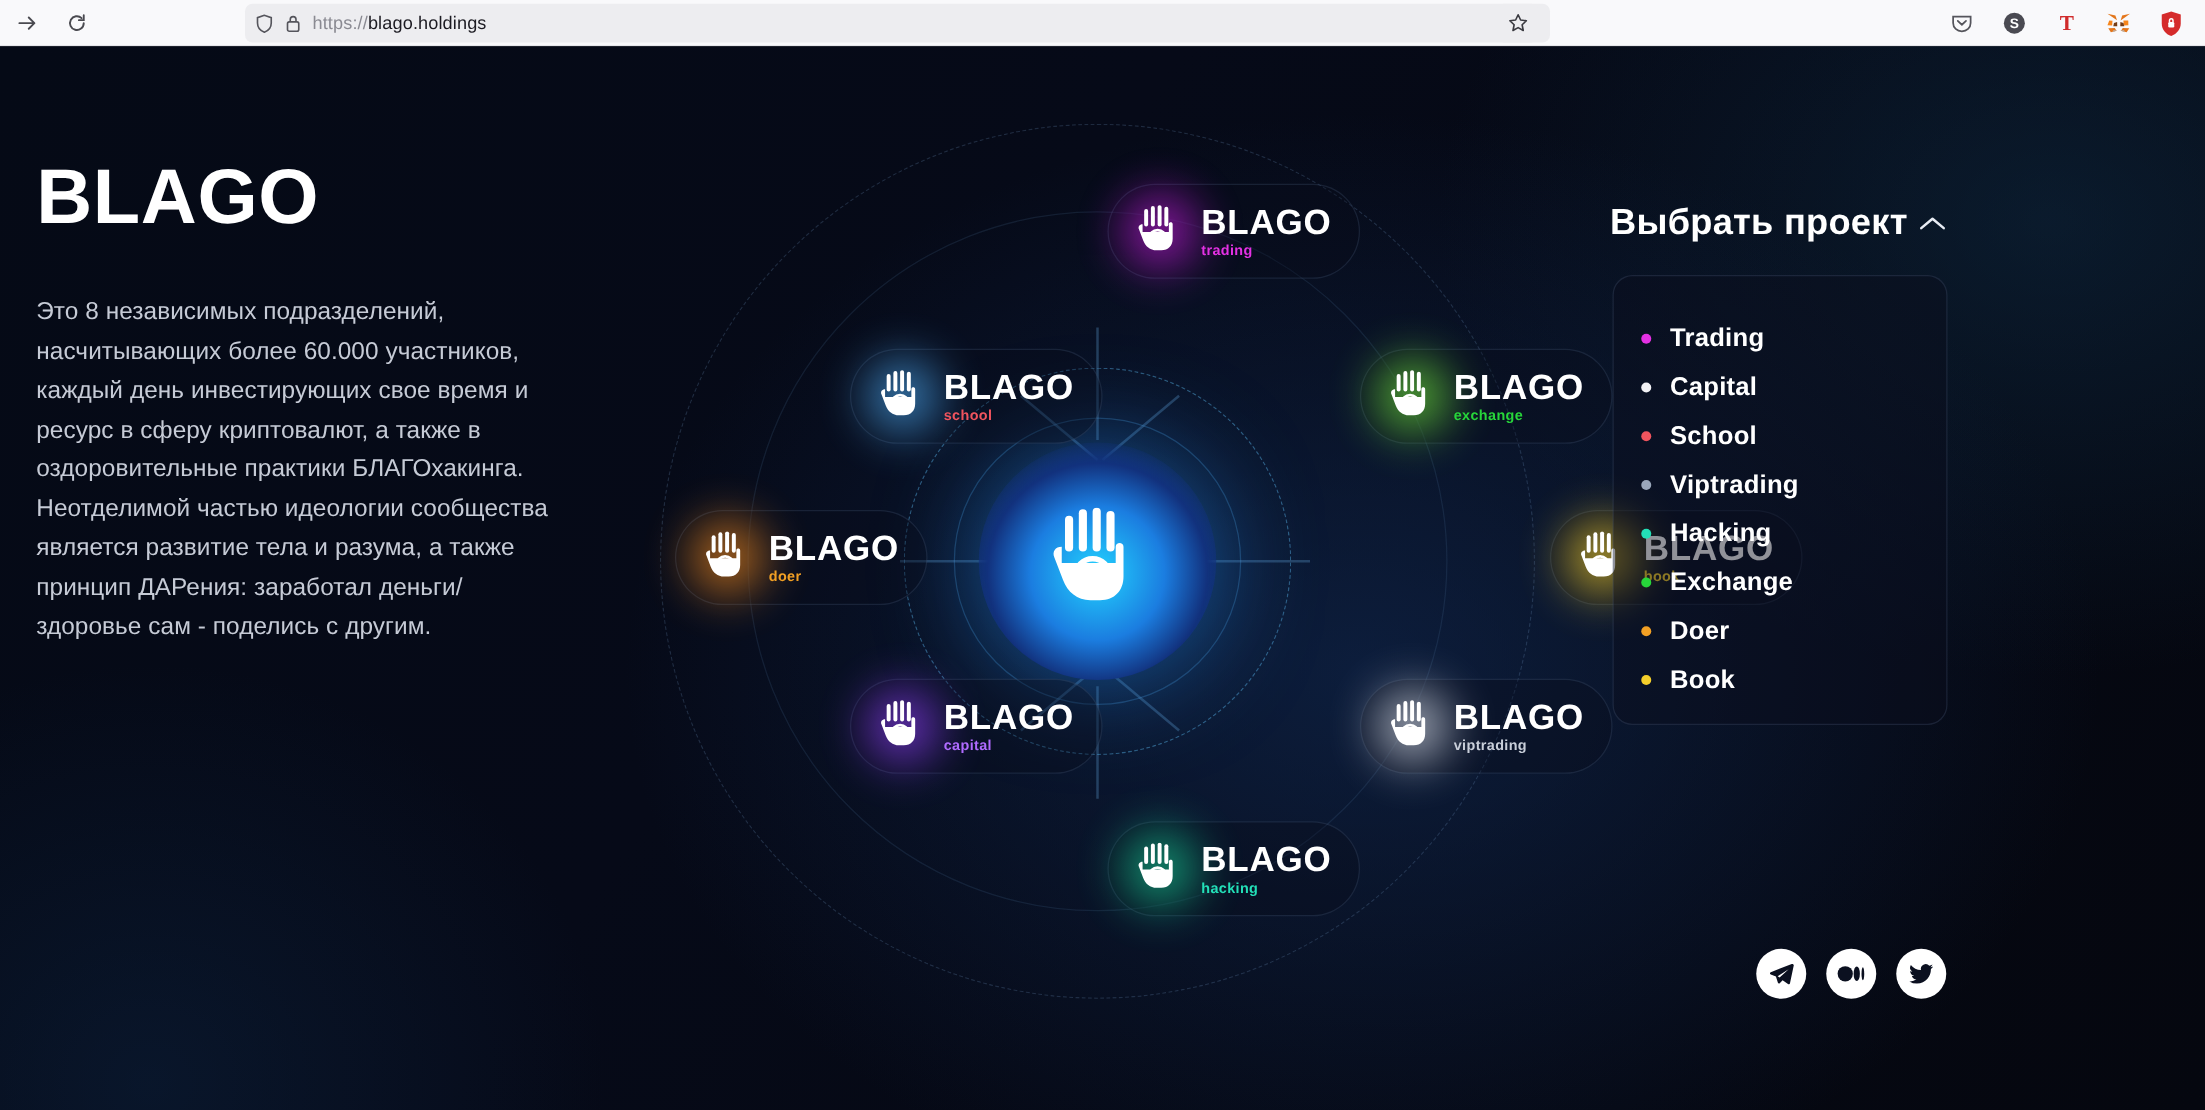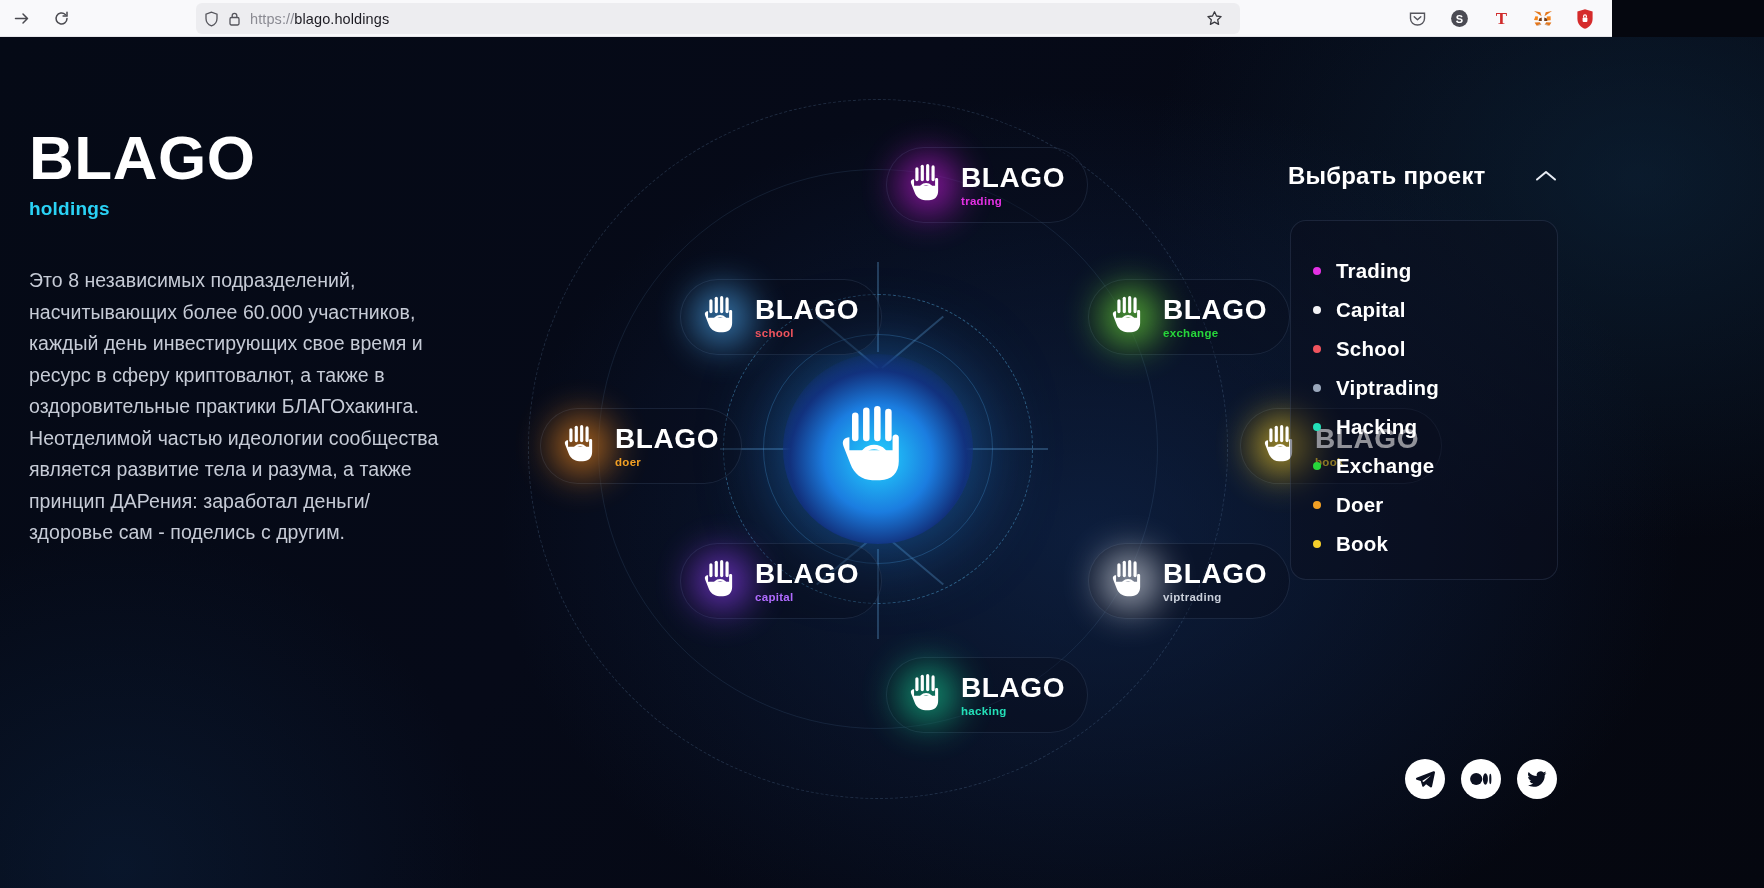--- a/index.html
+++ b/index.html
@@ -4,21 +4,21 @@
 <style>
   * { margin:0; padding:0; box-sizing:border-box; }
   html,body { width:1764px; height:888px; overflow:hidden; }
   body {
     font-family:"Liberation Sans", sans-serif;
     background:#05070f;
   }
 
   
   .browser-bar {
-    position:absolute; top:0; left:0; width:1612px; height:37px;
+    position:absolute; top:0; left:0; width:1764px; height:37px;
     background:#f9f9fb; display:flex; align-items:center;
     border-bottom:1px solid #e6e6ea;
   }
   .nav-btns { display:flex; align-items:center; gap:6px; padding-left:4px; }
   .nav-btn {
     width:34px; height:30px; display:flex; align-items:center; justify-content:center;
     border-radius:5px; color:#4a4a50;
   }
   .nav-btn svg { display:block; }
   .urlbar {
@@ -103,21 +103,21 @@
   .node .hand { position:relative; width:38px; height:42px; }
   .node .txt { position:relative; display:flex; flex-direction:column; align-items:flex-start; }
   .node .bl { font-size:28px; font-weight:700; color:#fff; letter-spacing:.6px; line-height:1; }
   .node .sb { font-size:11.5px; font-weight:600; margin-top:3px; letter-spacing:.3px; }
 
   
   .panel-head {
     position:absolute; left:1288px; top:125px; width:270px;
     display:flex; align-items:center; justify-content:space-between;
   }
-  .panel-title { font-size:24px; font-weight:700; color:#ffffff; letter-spacing:.2px; }
+  .panel-title { font-size:29px; font-weight:700; color:#ffffff; letter-spacing:.2px; }
   .chev { color:#e8ecf4; display:flex; align-items:center; }
   .panel {
     position:absolute; left:1290px; top:183px; width:268px; height:360px;
     border:1px solid rgba(120,150,190,.17); border-radius:16px;
     background:rgba(10,14,28,.45);
     padding:30px 0 0 22px;
   }
   .proj { display:flex; align-items:center; gap:15px; height:39px; }
   .dot { width:8px; height:8px; border-radius:50%; flex:0 0 8px; }
   .proj-label { font-size:20.5px; font-weight:700; color:#ffffff; letter-spacing:.2px; }
@@ -207,21 +207,20 @@
           <path d="M8.6 9.6V8.3a1.4 1.4 0 0 1 2.8 0v1.3" stroke="#fff" stroke-width="1.2" fill="none"></path>
         </svg>
     </div>
   </div>
 </div>
 
 <div class="page">
 
   <div class="left-col">
     <div class="brand-title">BLAGO</div>
-    <div class="brand-sub">holdings</div>
     <div class="intro">Это 8 независимых подразделений, насчитывающих более 60.000 участников, каждый день инвестирующих свое время и ресурс в сферу криптовалют, а также в оздоровительные практики БЛАГОхакинга. Неотделимой частью идеологии сообщества является развитие тела и разума, а также принцип ДАРения: заработал деньги/здоровье сам - поделись с другим.</div>
   </div>
 
   <div class="diagram">
     <div class="ring outer"></div>
     <div class="ring mid"></div>
     <div class="ring inner"></div>
     <div class="ring inner2"></div>
 
     <div class="edge" style="left:379px;top:225px;width:2px;height:90px;"></div>

